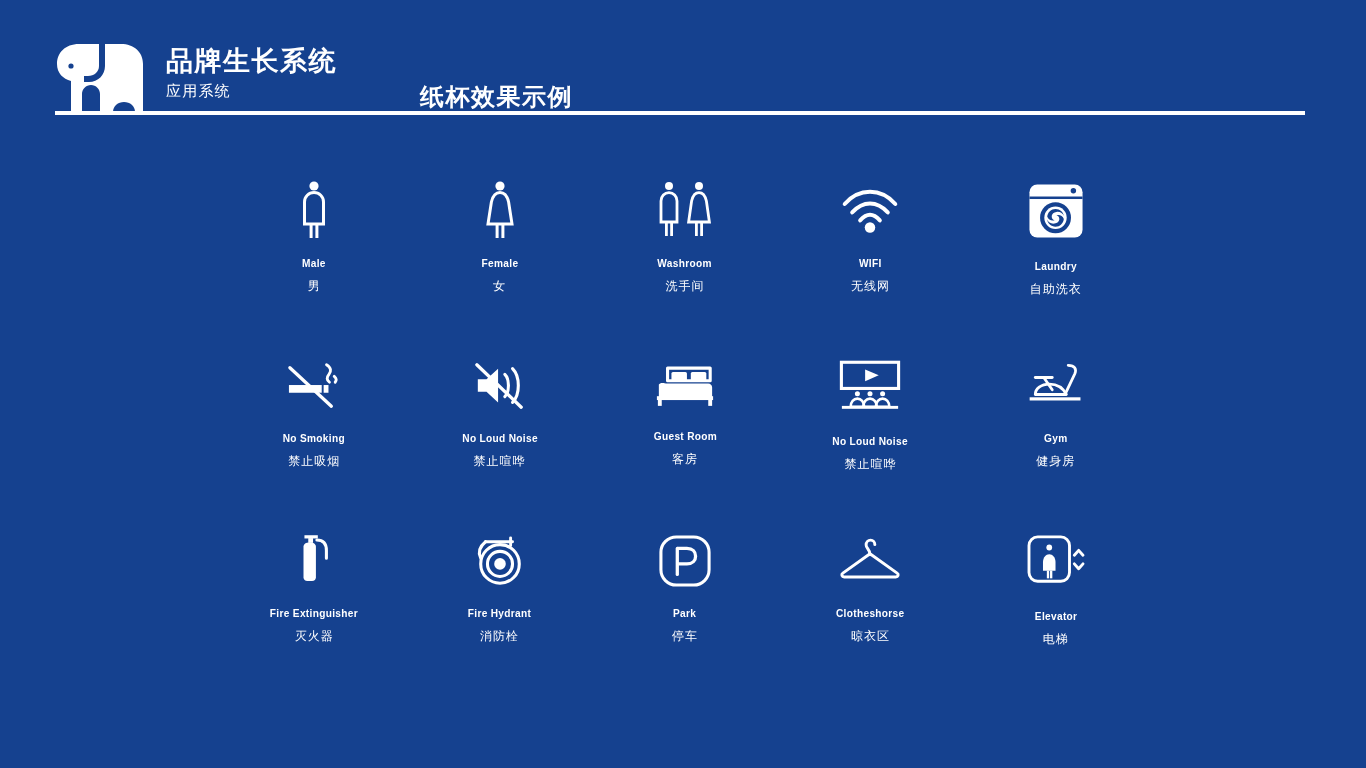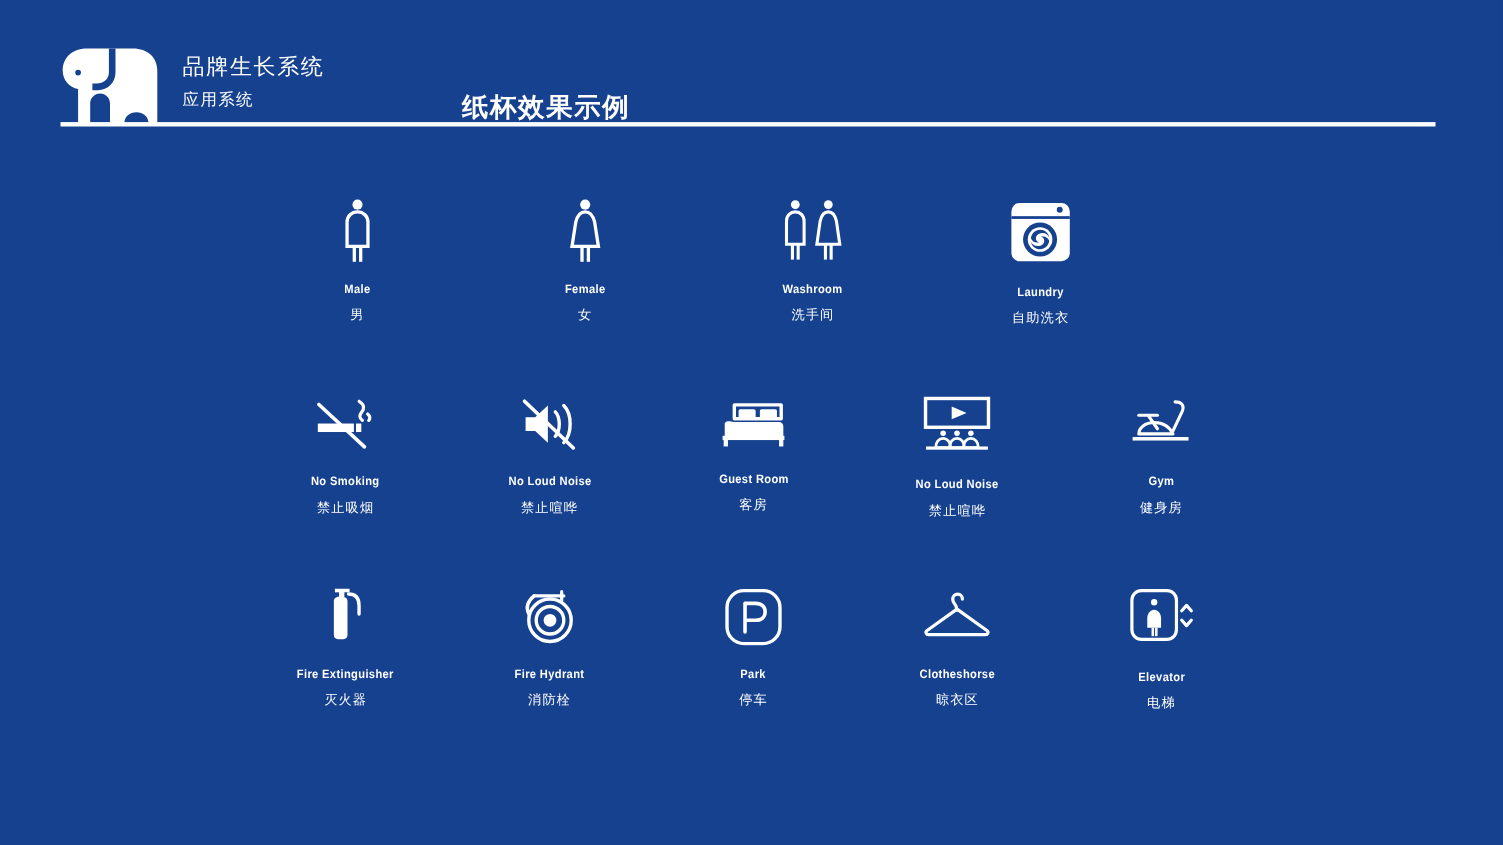--- a/index.html
+++ b/index.html
@@ -31,24 +31,24 @@
     width: 90px;
     height: 72px;
   }
   .header-titles {
     position: absolute;
     left: 166px;
     top: 45px;
     color: #ffffff;
   }
   .title-main {
-    font-size: 20px;
+    font-size: 27px;
     line-height: 32px;
     letter-spacing: 1.5px;
-    font-weight: 400;
+    font-weight: 700;
     white-space: nowrap;
   }
   .title-sub {
     font-size: 15px;
     line-height: 24px;
     letter-spacing: 1.2px;
     font-weight: 400;
     margin-top: 2px;
     white-space: nowrap;
   }
@@ -187,20 +187,32 @@
           <circle cx="46" cy="6" r="4" fill="#fff"></circle>
           <path d="M46 12.6 C50.4 12.6 52.4 16.6 53.4 21 L56.4 42 L35.6 42 L38.6 21 C39.6 16.6 41.6 12.6 46 12.6 Z" fill="none" stroke="#fff" stroke-width="2.8"></path>
           <rect x="42" y="42" width="2.8" height="14" fill="#fff"></rect>
           <rect x="47.2" y="42" width="2.8" height="14" fill="#fff"></rect>
         </svg>
       </div>
       <div class="label-en">Washroom</div>
       <div class="label-zh">洗手间</div>
     </div>
 
+    <div class="cell">
+      <div class="icon-box">
+        <svg viewBox="0 0 64 50" width="60" height="47">
+          <path d="M5 17 C13 8 21 4 32 4 C43 4 51 8 59 17" fill="none" stroke="#fff" stroke-width="4.2" stroke-linecap="round"></path>
+          <path d="M13 26 C19 19.5 25 16.5 32 16.5 C39 16.5 45 19.5 51 26" fill="none" stroke="#fff" stroke-width="4.2" stroke-linecap="round"></path>
+          <path d="M21.5 34.5 C25.5 30 28.5 28.5 32 28.5 C35.5 28.5 38.5 30 42.5 34.5" fill="none" stroke="#fff" stroke-width="4.2" stroke-linecap="round"></path>
+          <circle cx="32" cy="42" r="5.6" fill="#fff"></circle>
+        </svg>
+      </div>
+      <div class="label-en">WIFI</div>
+      <div class="label-zh">无线网</div>
+    </div>
 
     <div class="cell nudge-dn">
       <div class="icon-box">
         <svg viewBox="0 0 58 58" width="56" height="56">
           <rect x="1.5" y="1.5" width="55" height="55" rx="8" fill="#fff"></rect>
           <rect x="1.5" y="14" width="55" height="2.6" fill="#15418f"></rect>
           <circle cx="47" cy="8" r="2.8" fill="#15418f"></circle>
           <circle cx="28.5" cy="36" r="16" fill="#15418f"></circle>
           <circle cx="28.5" cy="36" r="11.6" fill="#fff"></circle>
           <path d="M28.5 26.8 C33 26.8 36.6 30 37.2 34.2 C36 31.2 33 29.4 29.4 30 C26.6 30.4 25 32 24.6 34

